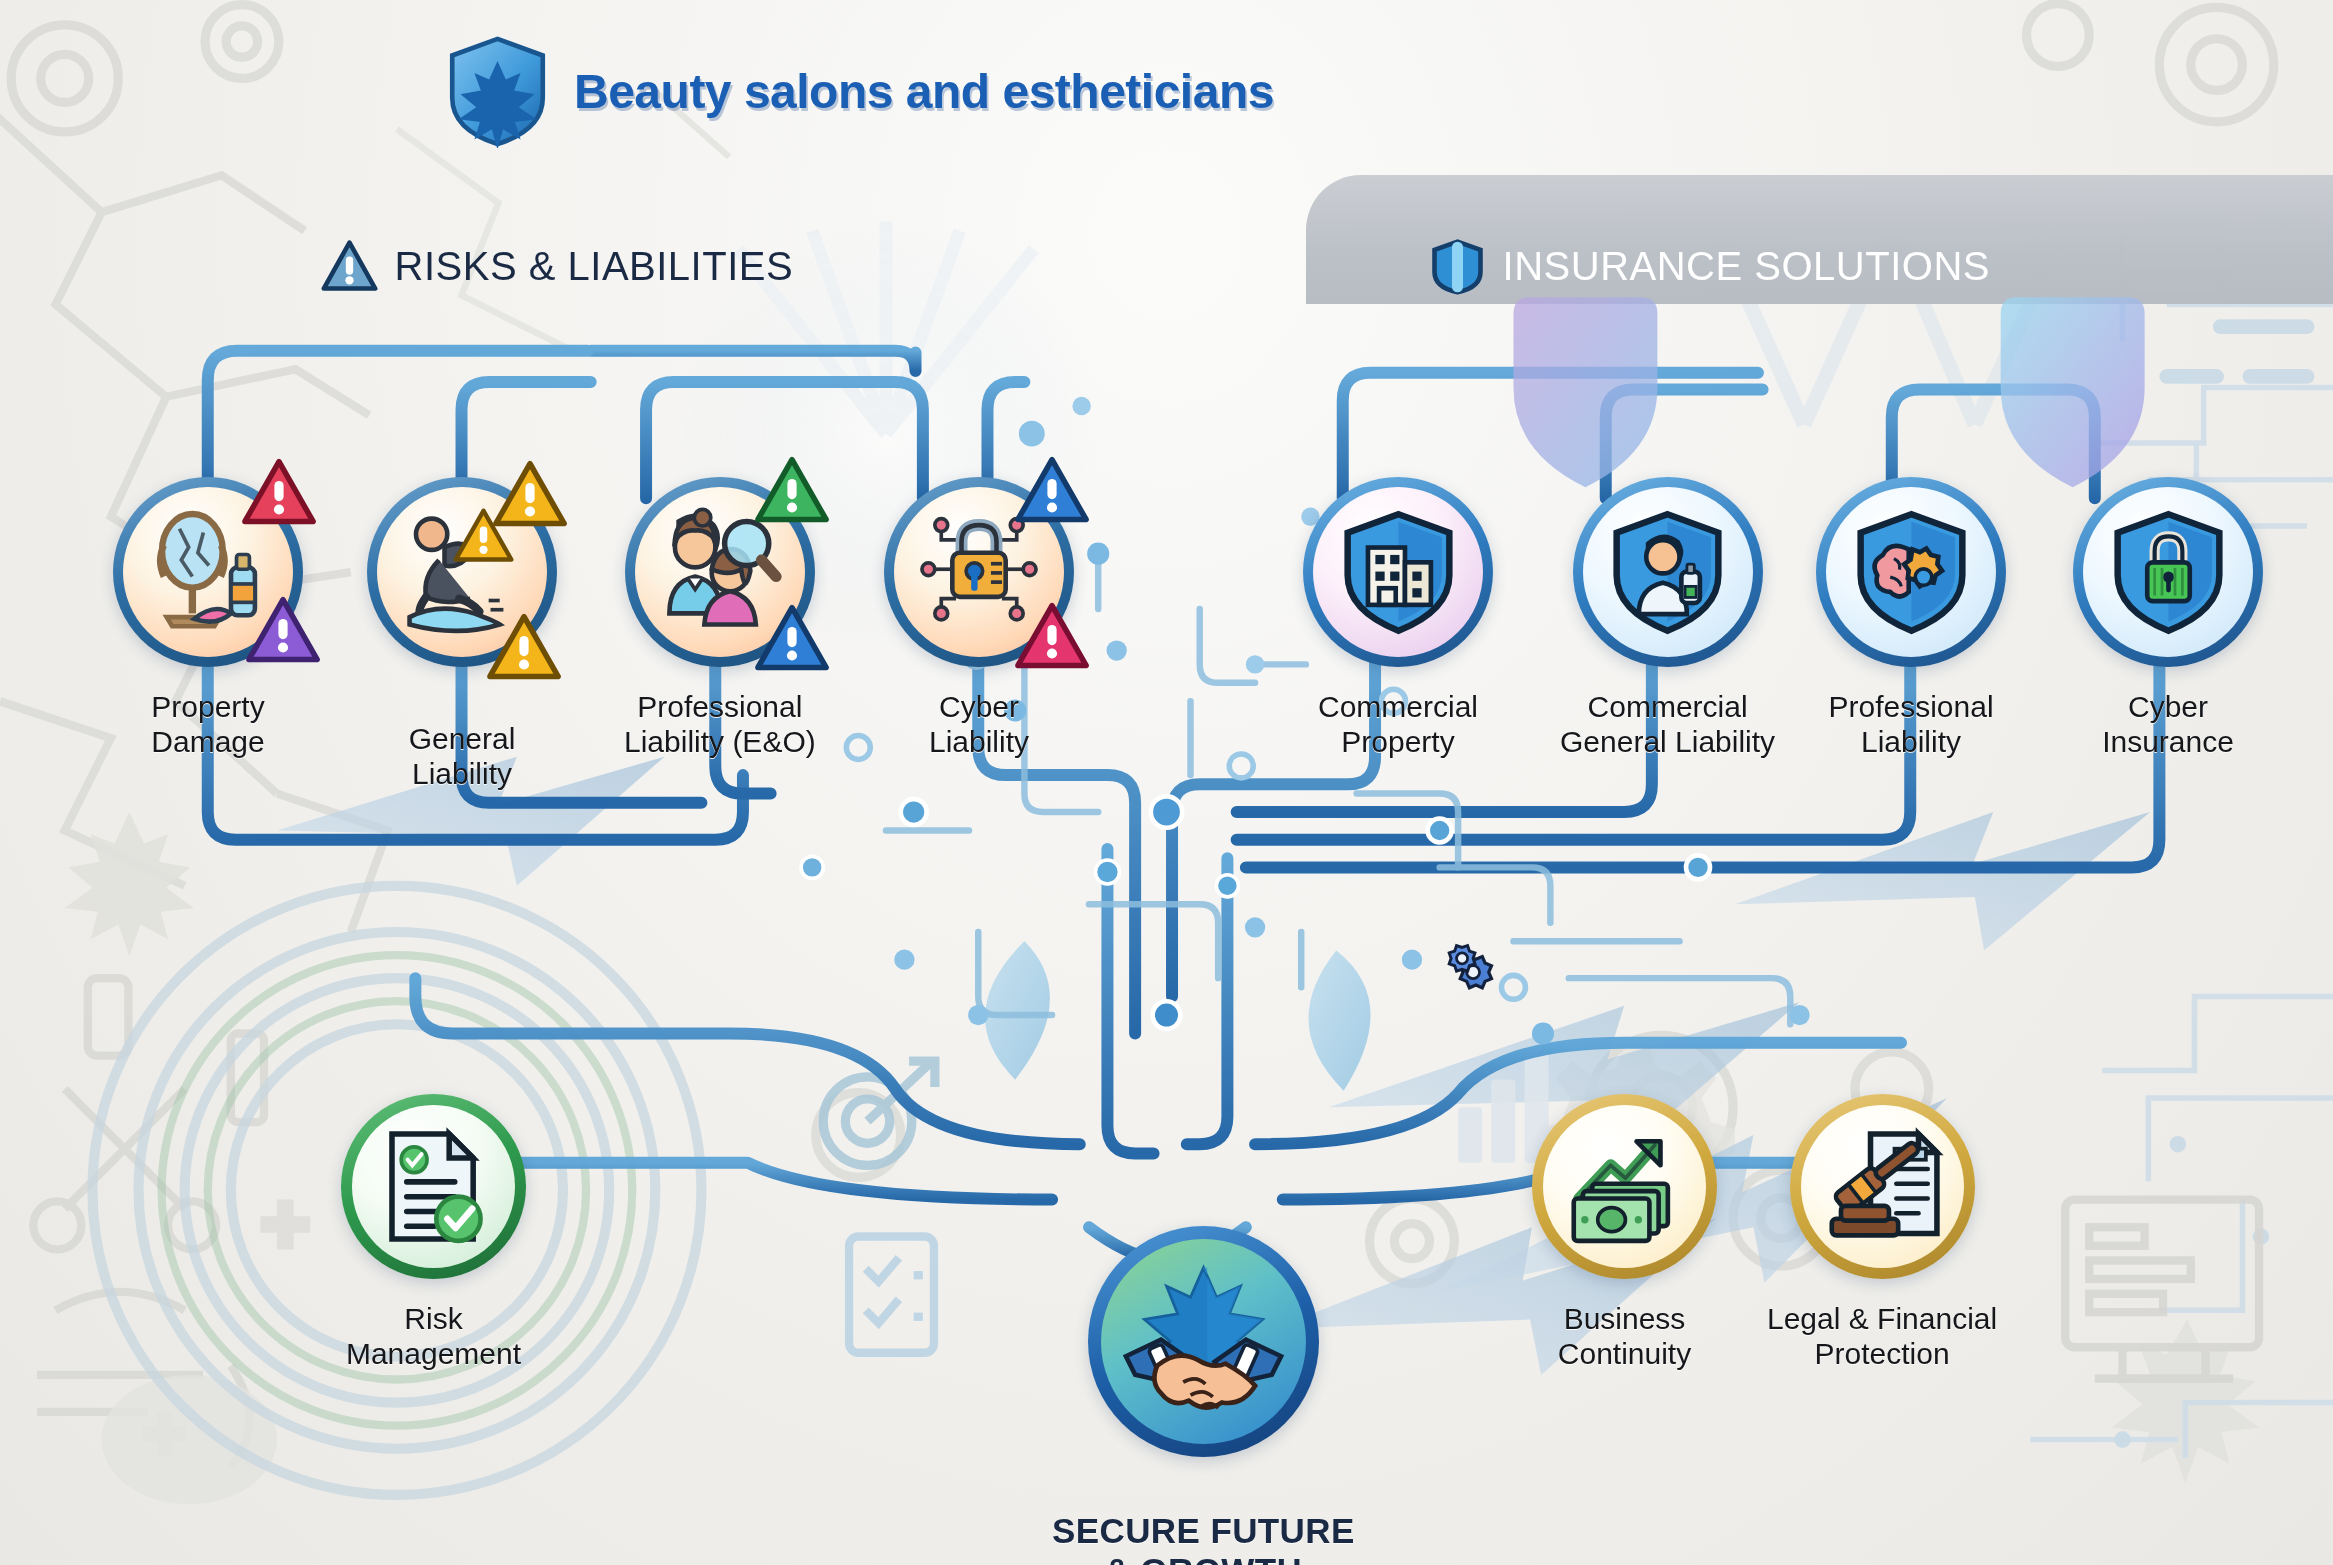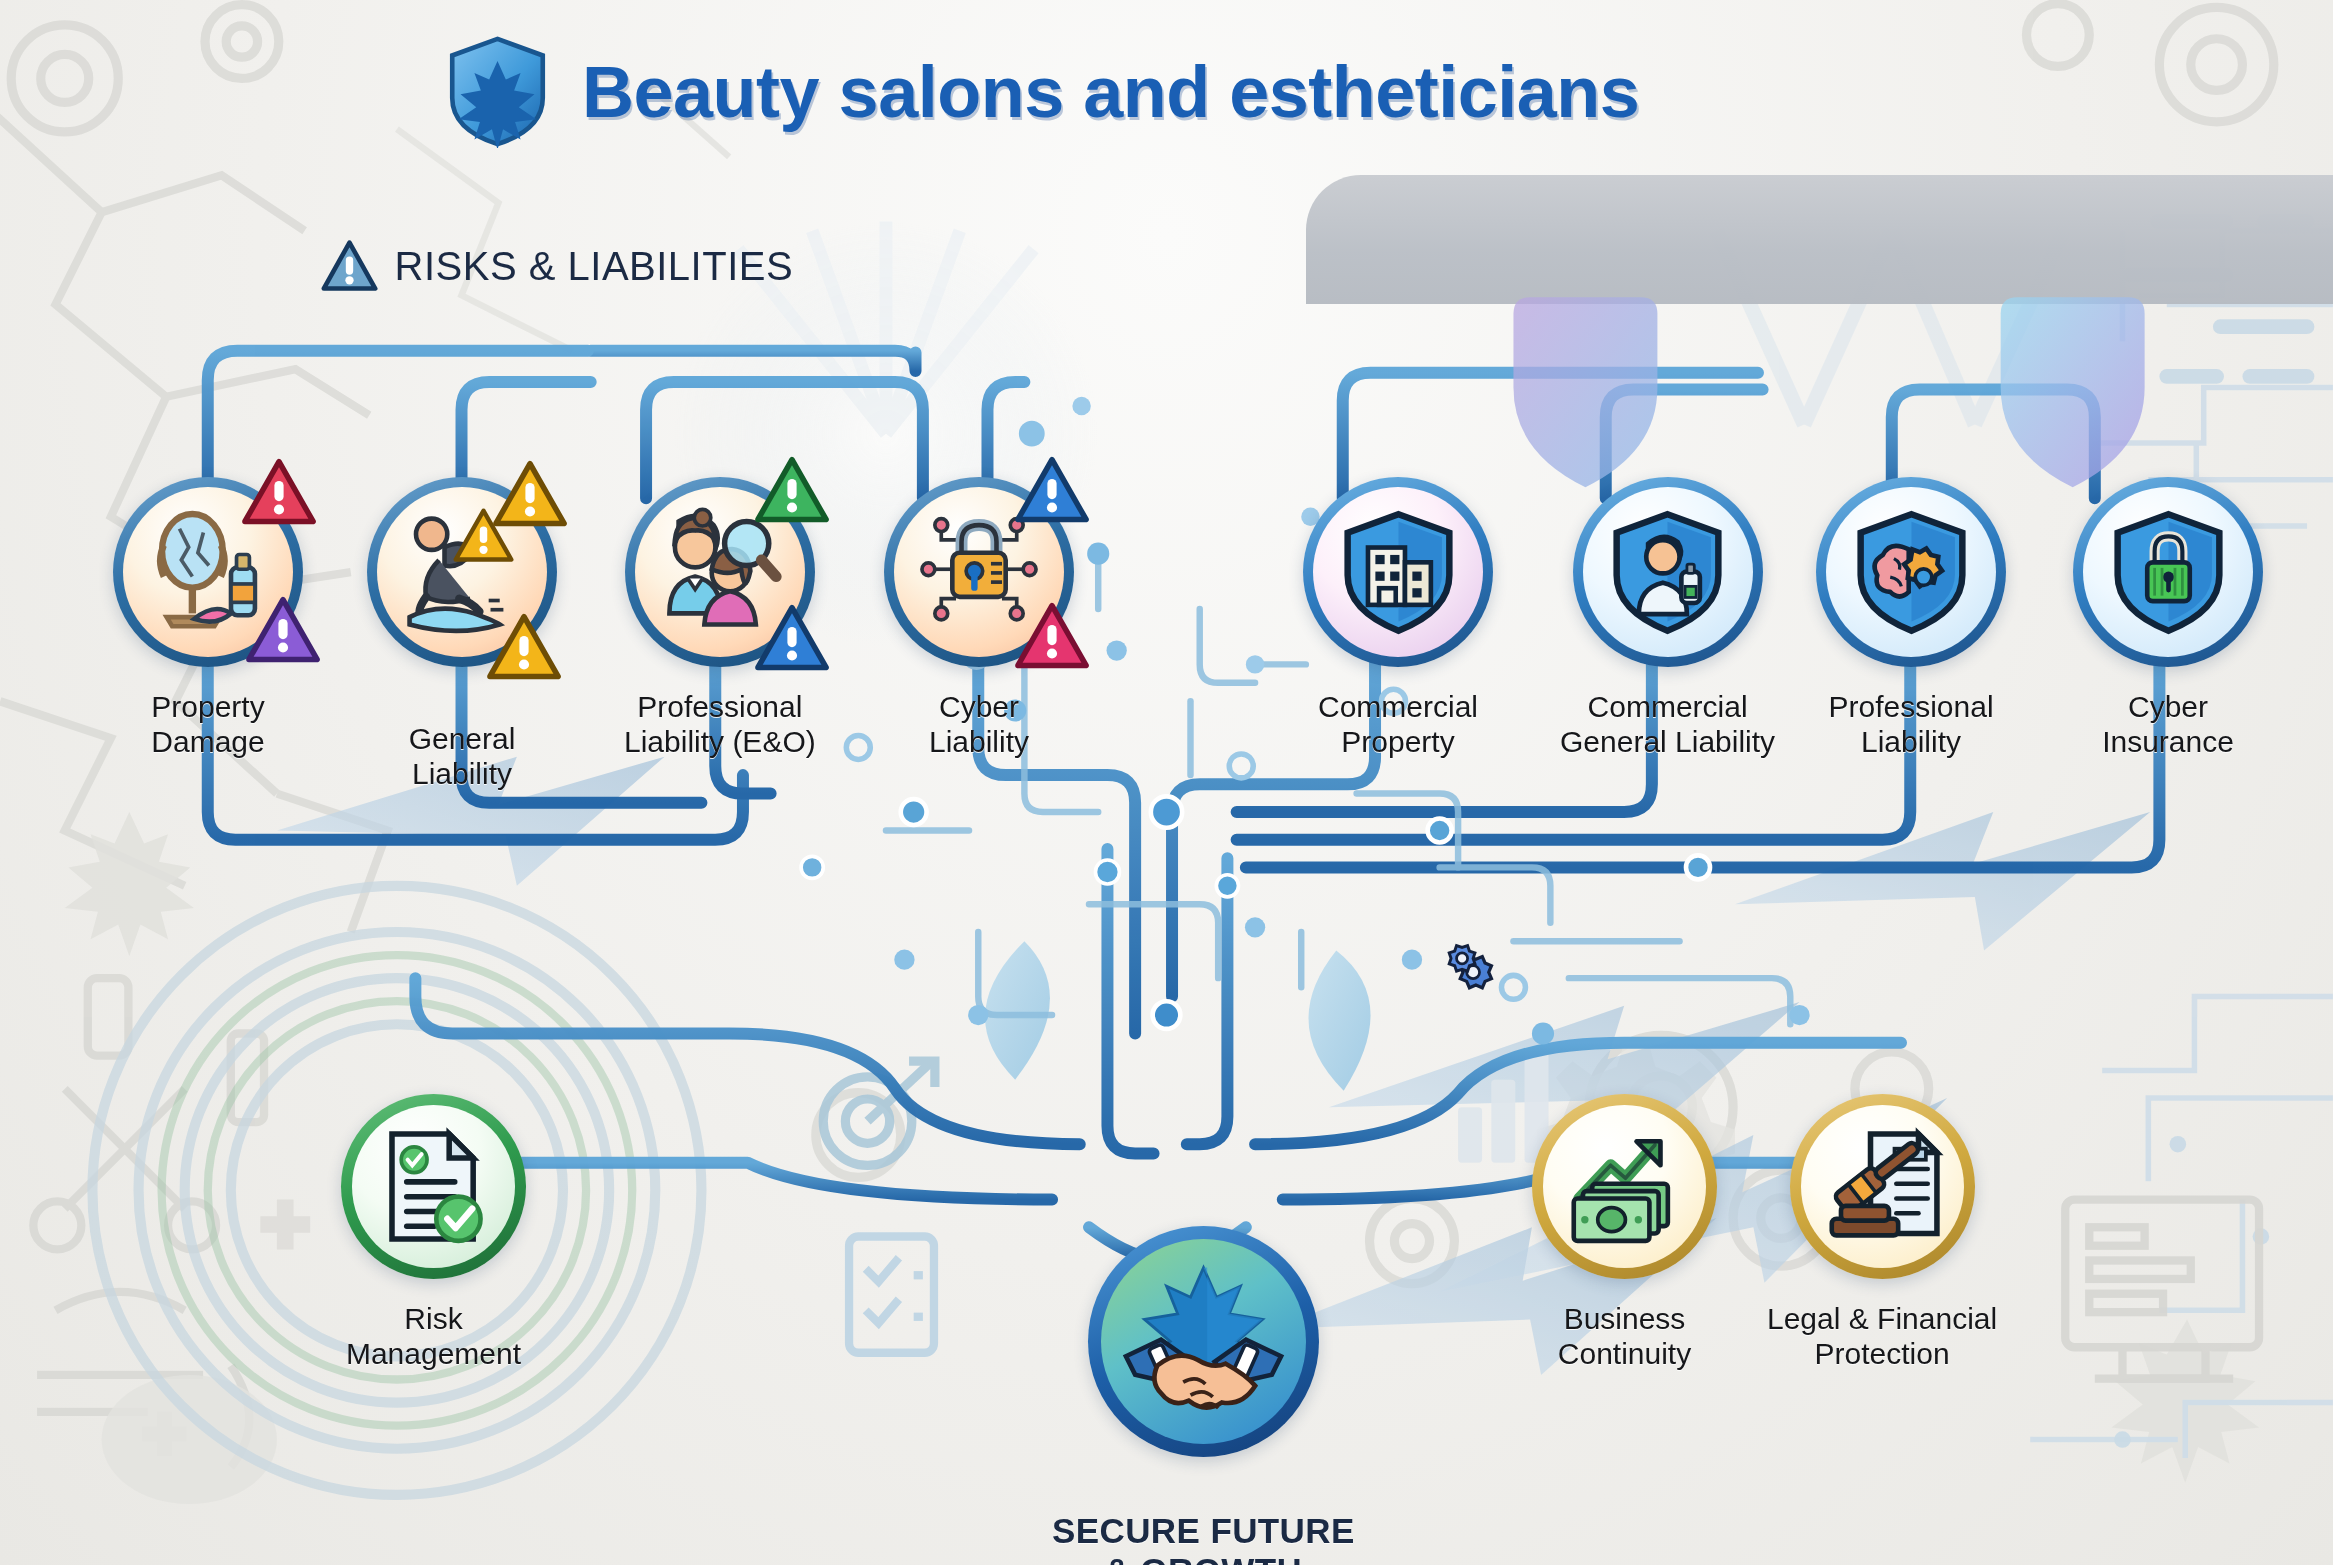--- a/index.html
+++ b/index.html
@@ -84,24 +84,23 @@
   #hub .label{
     margin-top:18.5px;font-size:35px;font-weight:bold;color:#1b2a44;letter-spacing:0.4px;
   }
 
   
   .warn{position:absolute;z-index:11;}
 
   
   #title-wrap{position:absolute;left:443px;top:35px;display:flex;align-items:center;gap:22px;z-index:12;}
   #title-txt{
-    font-size:72px;font-weight:bold;color:#1a5fb4;letter-spacing:-0.5px;
+    font-size:48px;font-weight:bold;color:#1a5fb4;letter-spacing:-0.5px;
     text-shadow:1.8px 2.8px 0 rgba(20,70,140,.28);
     white-space:nowrap;
-    margin-left:8px;
   }
 </style>
 </head>
 <body>
 
 <div id="stage">
 
   <svg class="bg-svg" viewBox="0 0 2528 1696">
     <defs>
       <linearGradient id="conn" x1="0" y1="0" x2="0" y2="1">
@@ -423,20 +422,27 @@
 
   <div class="sec-head" id="head-risks">
     <svg class="sec-ico" viewBox="0 0 62 62">
       <path d="M31 5 L59 55 H3 Z" fill="#6ea5cc" stroke="#15385e" stroke-width="5" stroke-linejoin="round"></path>
       <rect x="27" y="20" width="8" height="20" rx="4" fill="#ffffff"></rect>
       <circle cx="31" cy="46" r="4.5" fill="#ffffff"></circle>
     </svg>
     <div class="ttl">RISKS &amp; LIABILITIES</div>
   </div>
 
+  <div class="sec-head light" id="head-ins">
+    <svg class="sec-ico" viewBox="0 0 62 62">
+      <path d="M31 4 L56 13 v24 q0 17 -25 22 Q6 54 6 37 V13z" fill="#2f8fd4" stroke="#143f6b" stroke-width="5"></path>
+      <path d="M31 10 v43" stroke="#8fd3f5" stroke-width="12" stroke-linecap="round"></path>
+    </svg>
+    <div class="ttl">INSURANCE SOLUTIONS</div>
+  </div>
 
 
   <div class="sec-head" id="head-out">
     <svg class="sec-ico" viewBox="0 0 62 62">
       <g fill="#4a7fd4" stroke="#14213d" stroke-width="3.5">
         <path d="M22 28 l7 -3 3 -7 7 3 7 -3 3 7 7 3 -3 7 3 7 -7 3 -3 7 -7 -3 -7 3 -3 -7 -7 -3 3 -7z"></path>
       </g>
       <circle cx="36" cy="35" r="7" fill="#eef2fa" stroke="#14213d" stroke-width="3"></circle>
       <g fill="#5a8ce0" stroke="#14213d" stroke-width="3.2">
         <path d="M10 14 l6 -2 2 -6 6 2 6 -2 2 6 6 2 -2 6 2 6 -6 2 -2 6 -6 -2 -6 2 -2 -6 -6 -2 2 -6z"></path>

